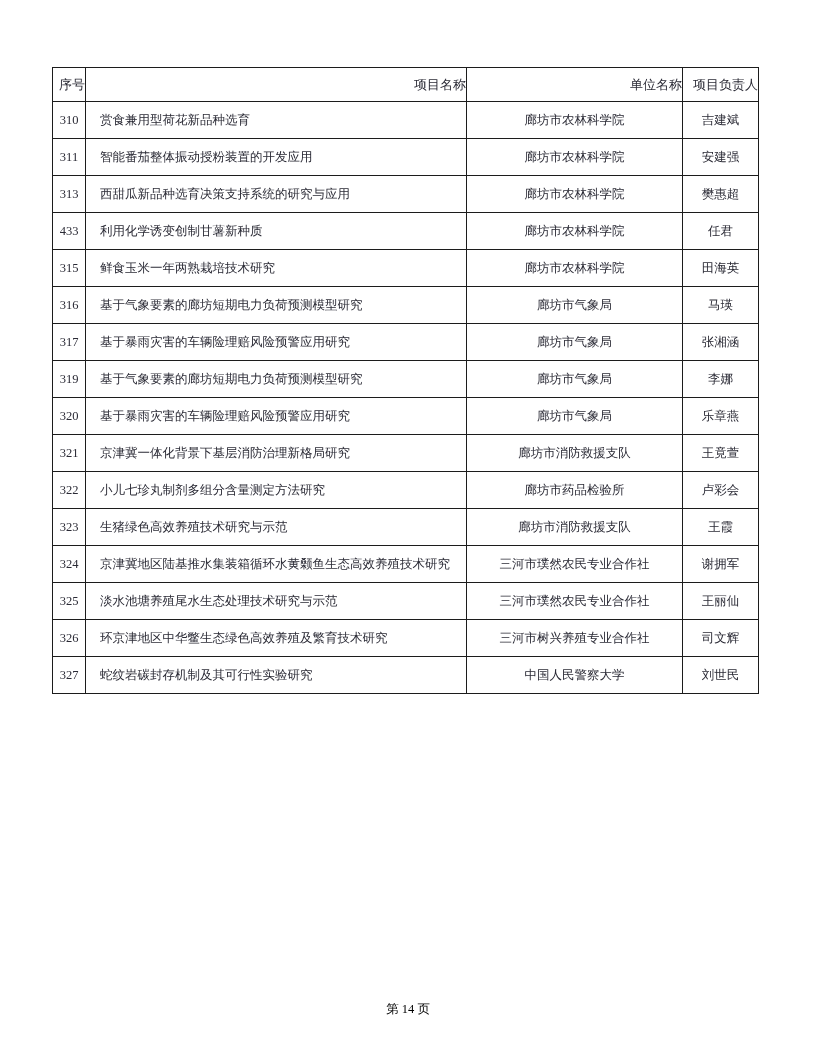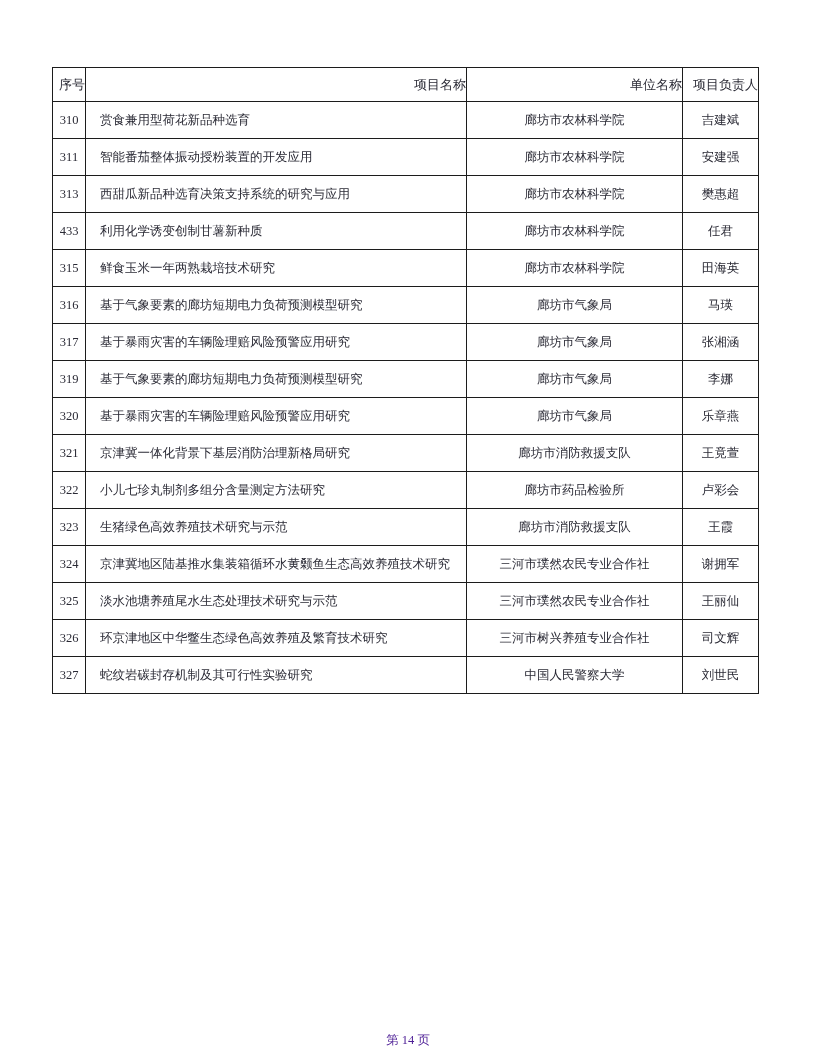--- a/index.html
+++ b/index.html
@@ -54,22 +54,21 @@
   col.w-proj  { width: 381px; }
   col.w-unit  { width: 216px; }
   col.w-lead  { width: 76px; }
   .footer {
     position: absolute;
     top: 1001px;
     left: 0;
     width: 100%;
     text-align: center;
     font-size: 12.5px;
-    color: #4c1d95;
-    margin-top: 31px;
+    color: #000000;
   }
 </style>
 </head>
 <body>
 
 <div class="page">
 
   <table class="projects">
     <colgroup>
       <col class="w-idx">

